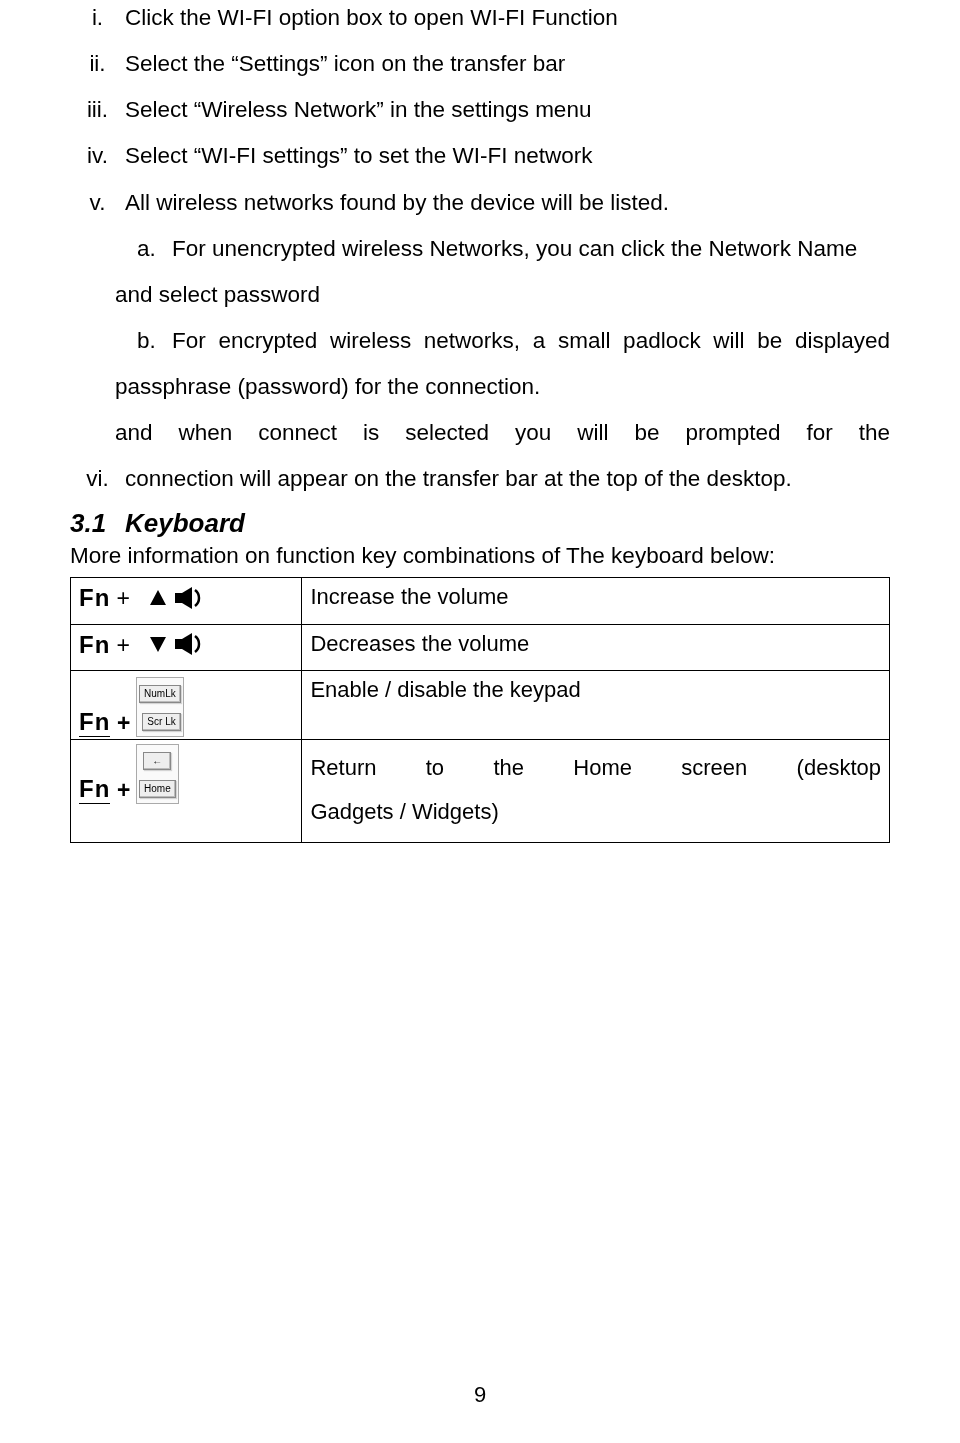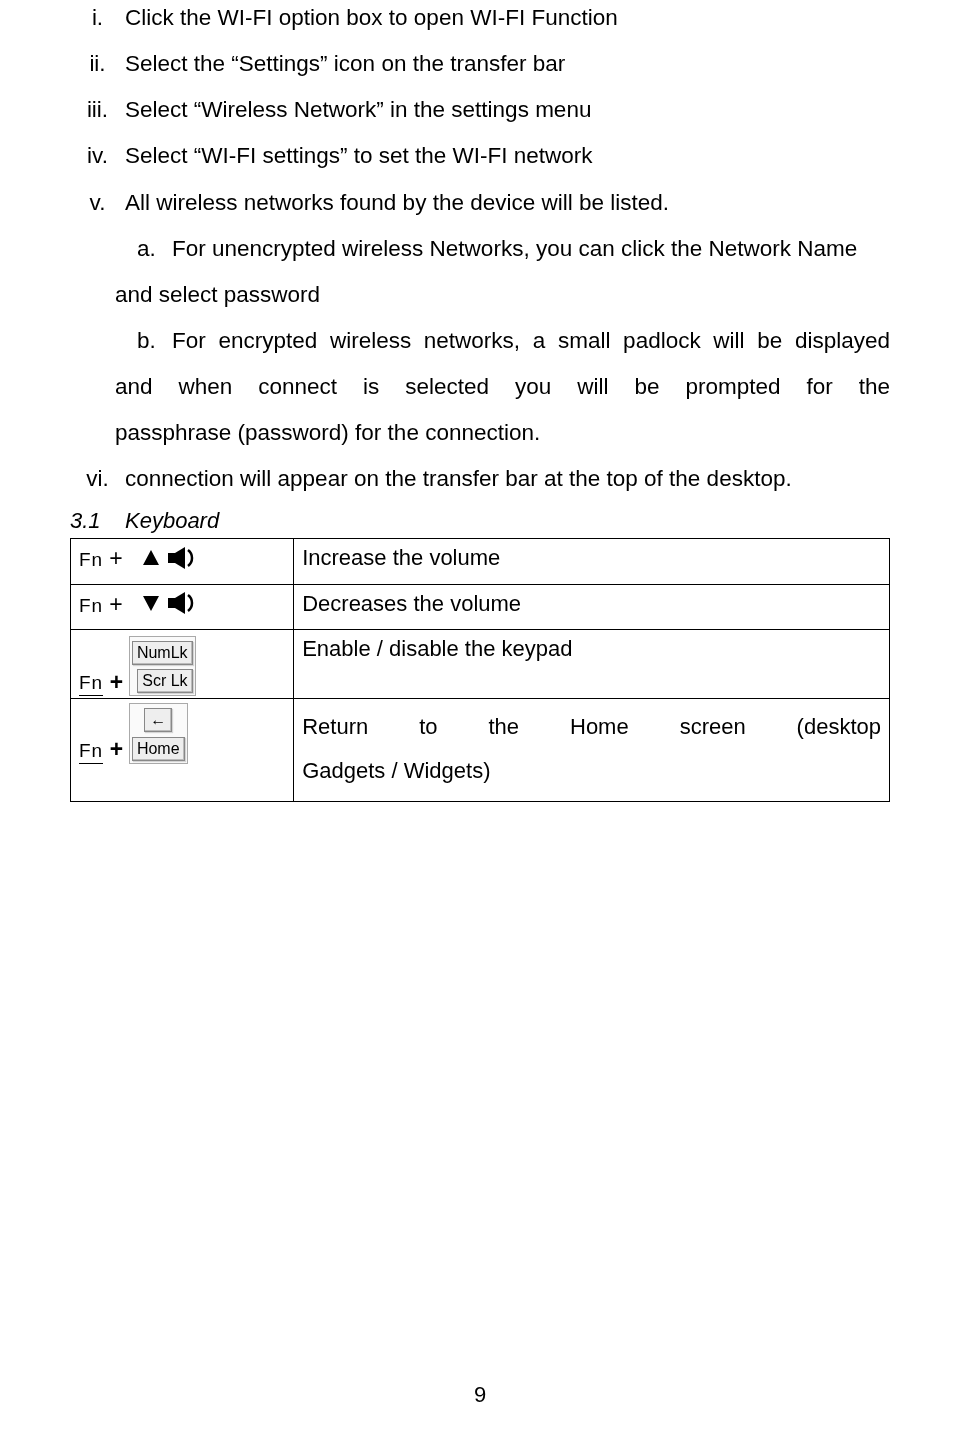--- a/index.html
+++ b/index.html
@@ -57,22 +57,22 @@
     font-size: 27px;
     margin-top: 36px;
     margin-bottom: 6px;
   }
   .h2 .num {
     display: inline-block;
     width: 55px;
   }
   .h3 {
     font-style: italic;
-    font-weight: normal;
-    font-size: 22px;
+    font-weight: bold;
+    font-size: 26px;
     margin-top: 6px;
     margin-bottom: 4px;
   }
   .h3 .num {
     display: inline-block;
     width: 55px;
     font-style: italic;
   }
   .intro {
     margin: 4px 0 8px 0;
@@ -87,38 +87,38 @@
     padding: 6px 8px 8px 8px;
     vertical-align: top;
     text-align: left;
   }
   table.kbd th {
     font-style: italic;
     font-weight: normal;
   }
   .fn {
     font-family: Arial, sans-serif;
-    font-size: 19px;
-    font-weight: 400;
+    font-size: 24px;
+    font-weight: 700;
     letter-spacing: 1px;
   }
   .plus {
     font-family: Arial, sans-serif;
     font-size: 23px;
   }
   .glyph {
     display: inline-block;
     vertical-align: middle;
   }
   .keycap {
     display: inline-block;
     border: 1px solid #888;
     background: #eee;
     font-family: Arial, sans-serif;
-    font-size: 16px;
+    font-size: 10px;
     line-height: 1.0;
     padding: 3px 4px;
     vertical-align: middle;
     box-shadow: inset -1px -1px 0 #bbb, 1px 1px 1px rgba(0,0,0,0.15);
     white-space: nowrap;
   }
   .pagenum {
     position: absolute;
     bottom: 30px;
     width: 820px;
@@ -168,37 +168,38 @@
       </div>
     </div>
     <div class="doubleindent">and select password</div>
 
     <div class="sub">
       <div class="submarker">b.</div>
       <div class="subtext">
         <div class="justify-fl" style="text-align-last:justify;">For encrypted wireless networks, a small padlock will be displayed</div>
       </div>
     </div>
+    <div class="doubleindent">passphrase (password) for the connection.</div>
     <div class="doubleindent justify-fl" style="text-align-last:justify;">and when connect is selected you will be prompted for the</div>
-    <div class="doubleindent">passphrase (password) for the connection.</div>
 
     <div class="item">
       <div class="marker">vi.</div>
       <div class="text">
         <div style="line-height:2.05;">connection will appear on the transfer bar at the top of the desktop.</div>
       </div>
     </div>
 
   </div>
 
 
   <div class="h3">
     <span class="num">3.1</span><span>Keyboard</span>
   </div>
 
+  <div class="intro">More information on function key combinations of The keyboard below:</div>
 
   <table class="kbd">
     <tbody>
 
     <tr>
       <td>
         <span class="fn">Fn</span>
         <span class="plus">+</span>
         &nbsp;
         <span class="glyph">

